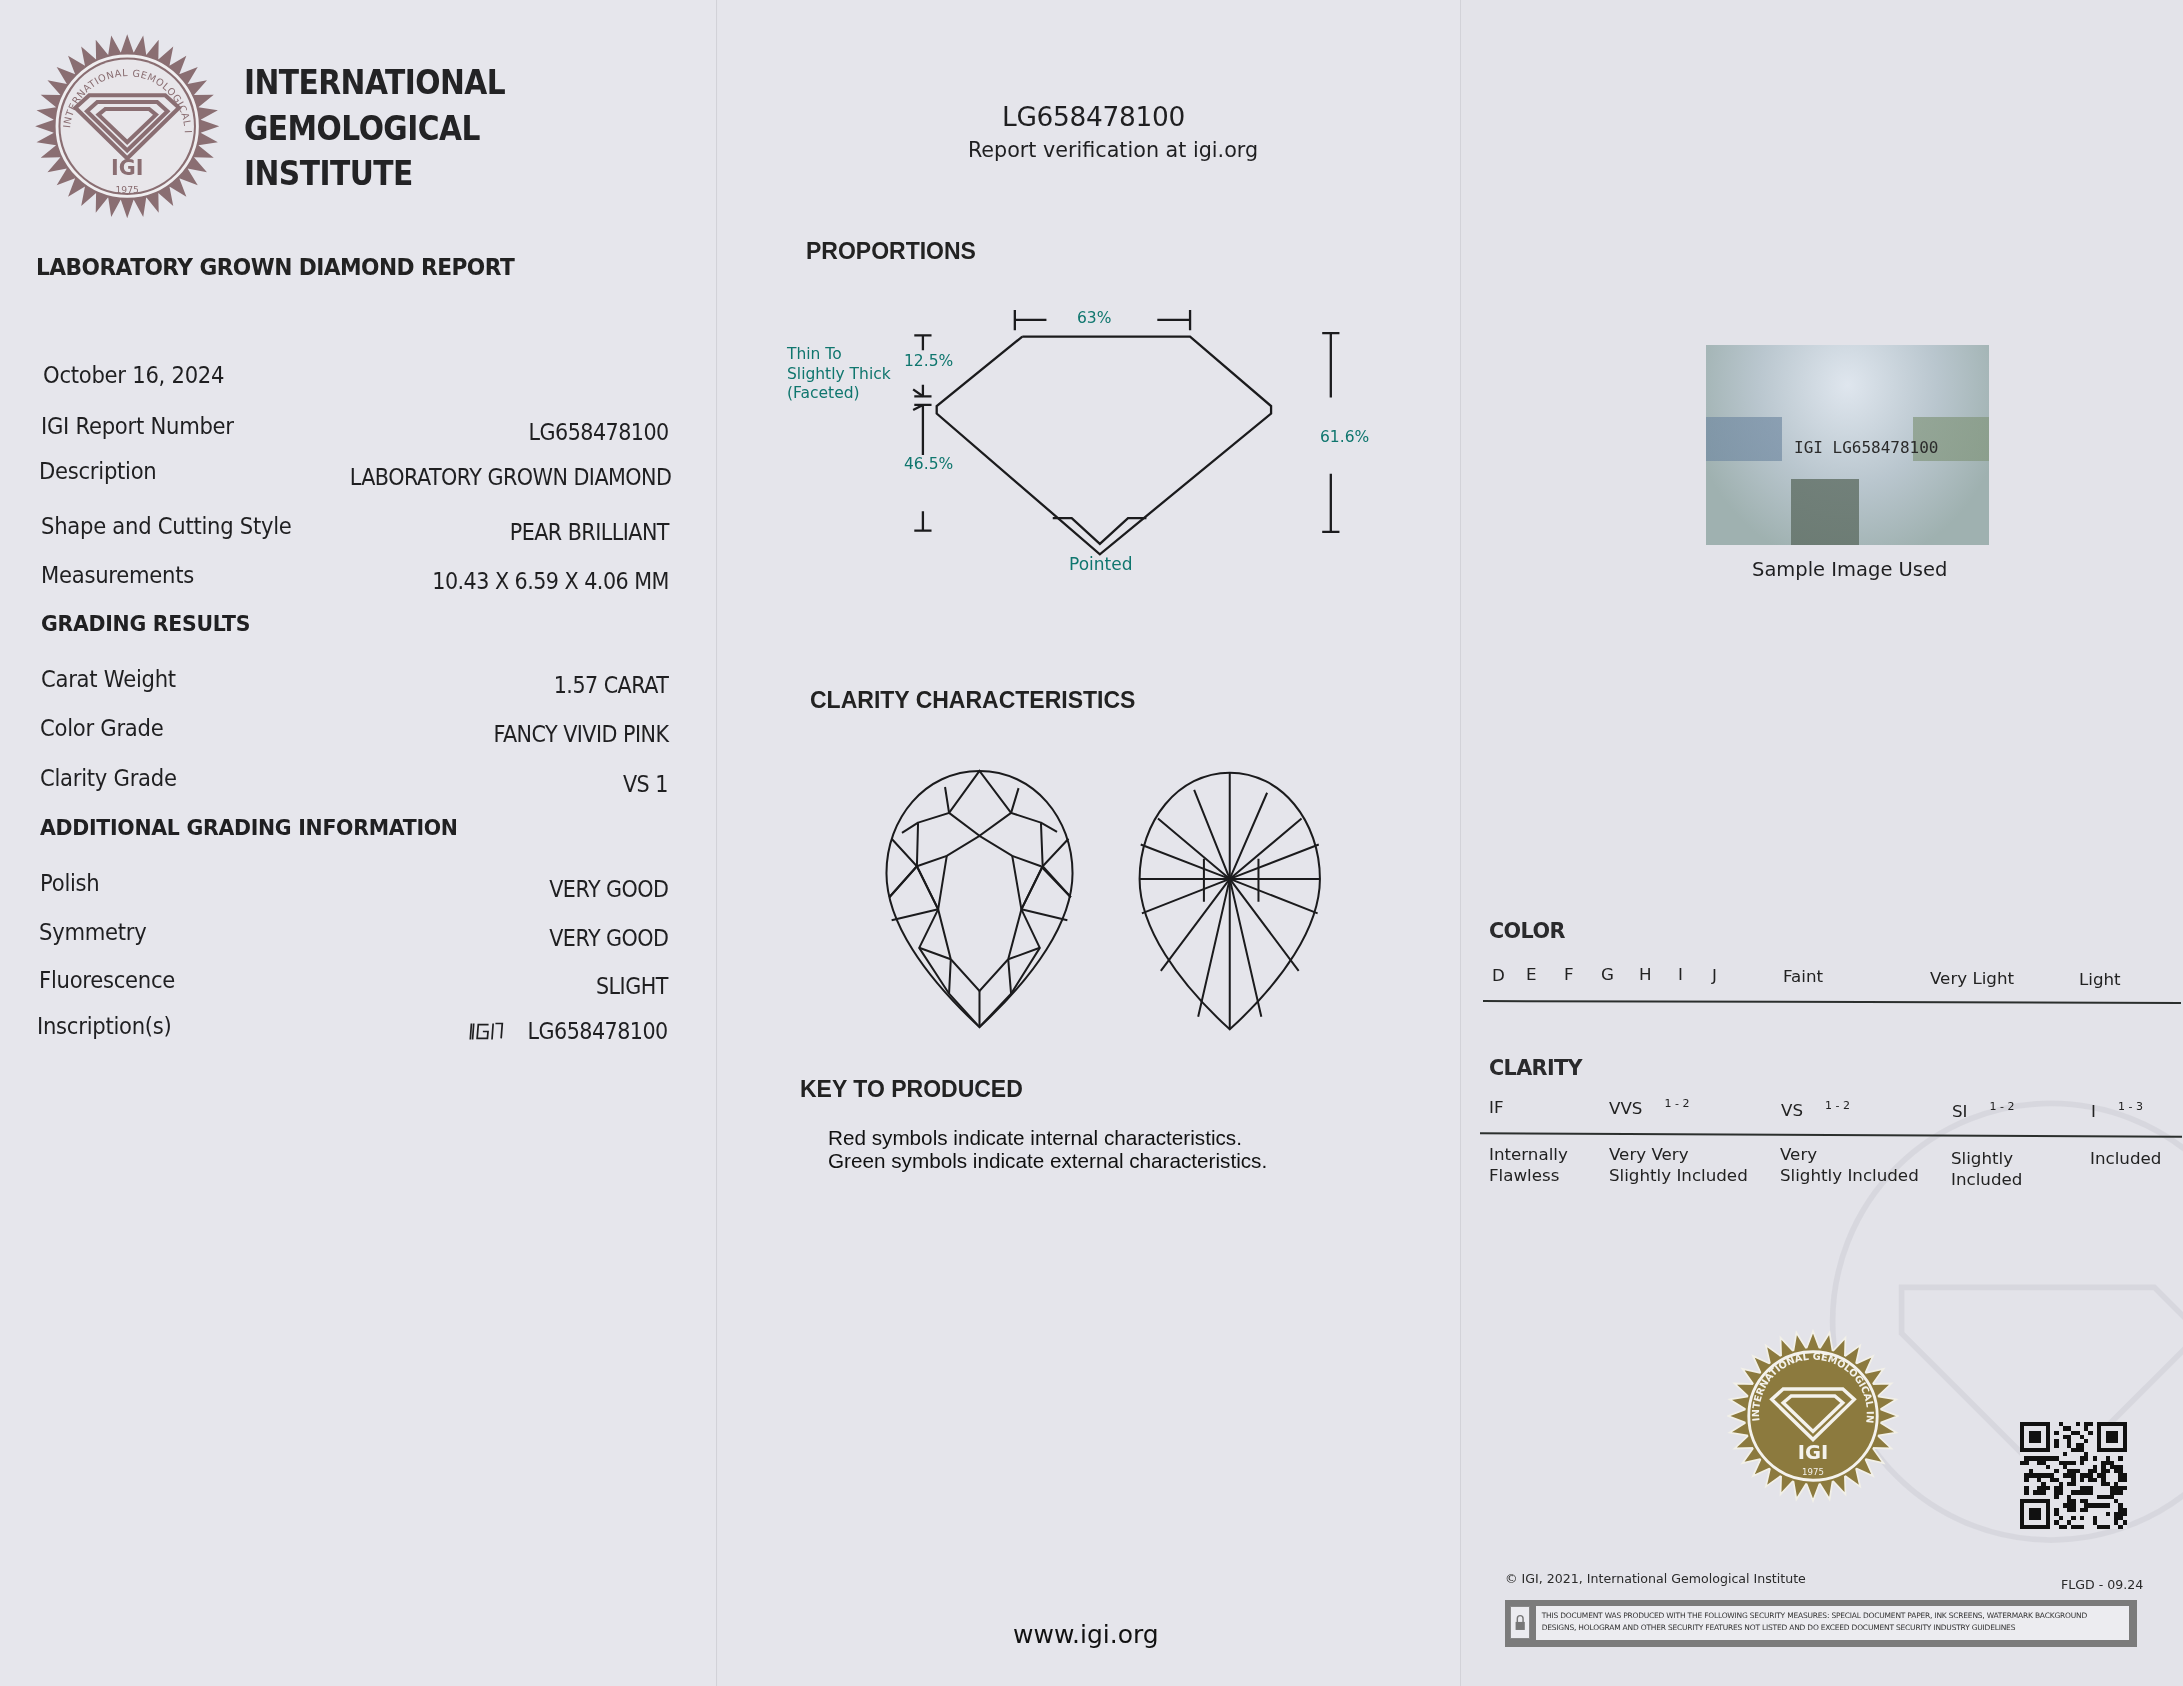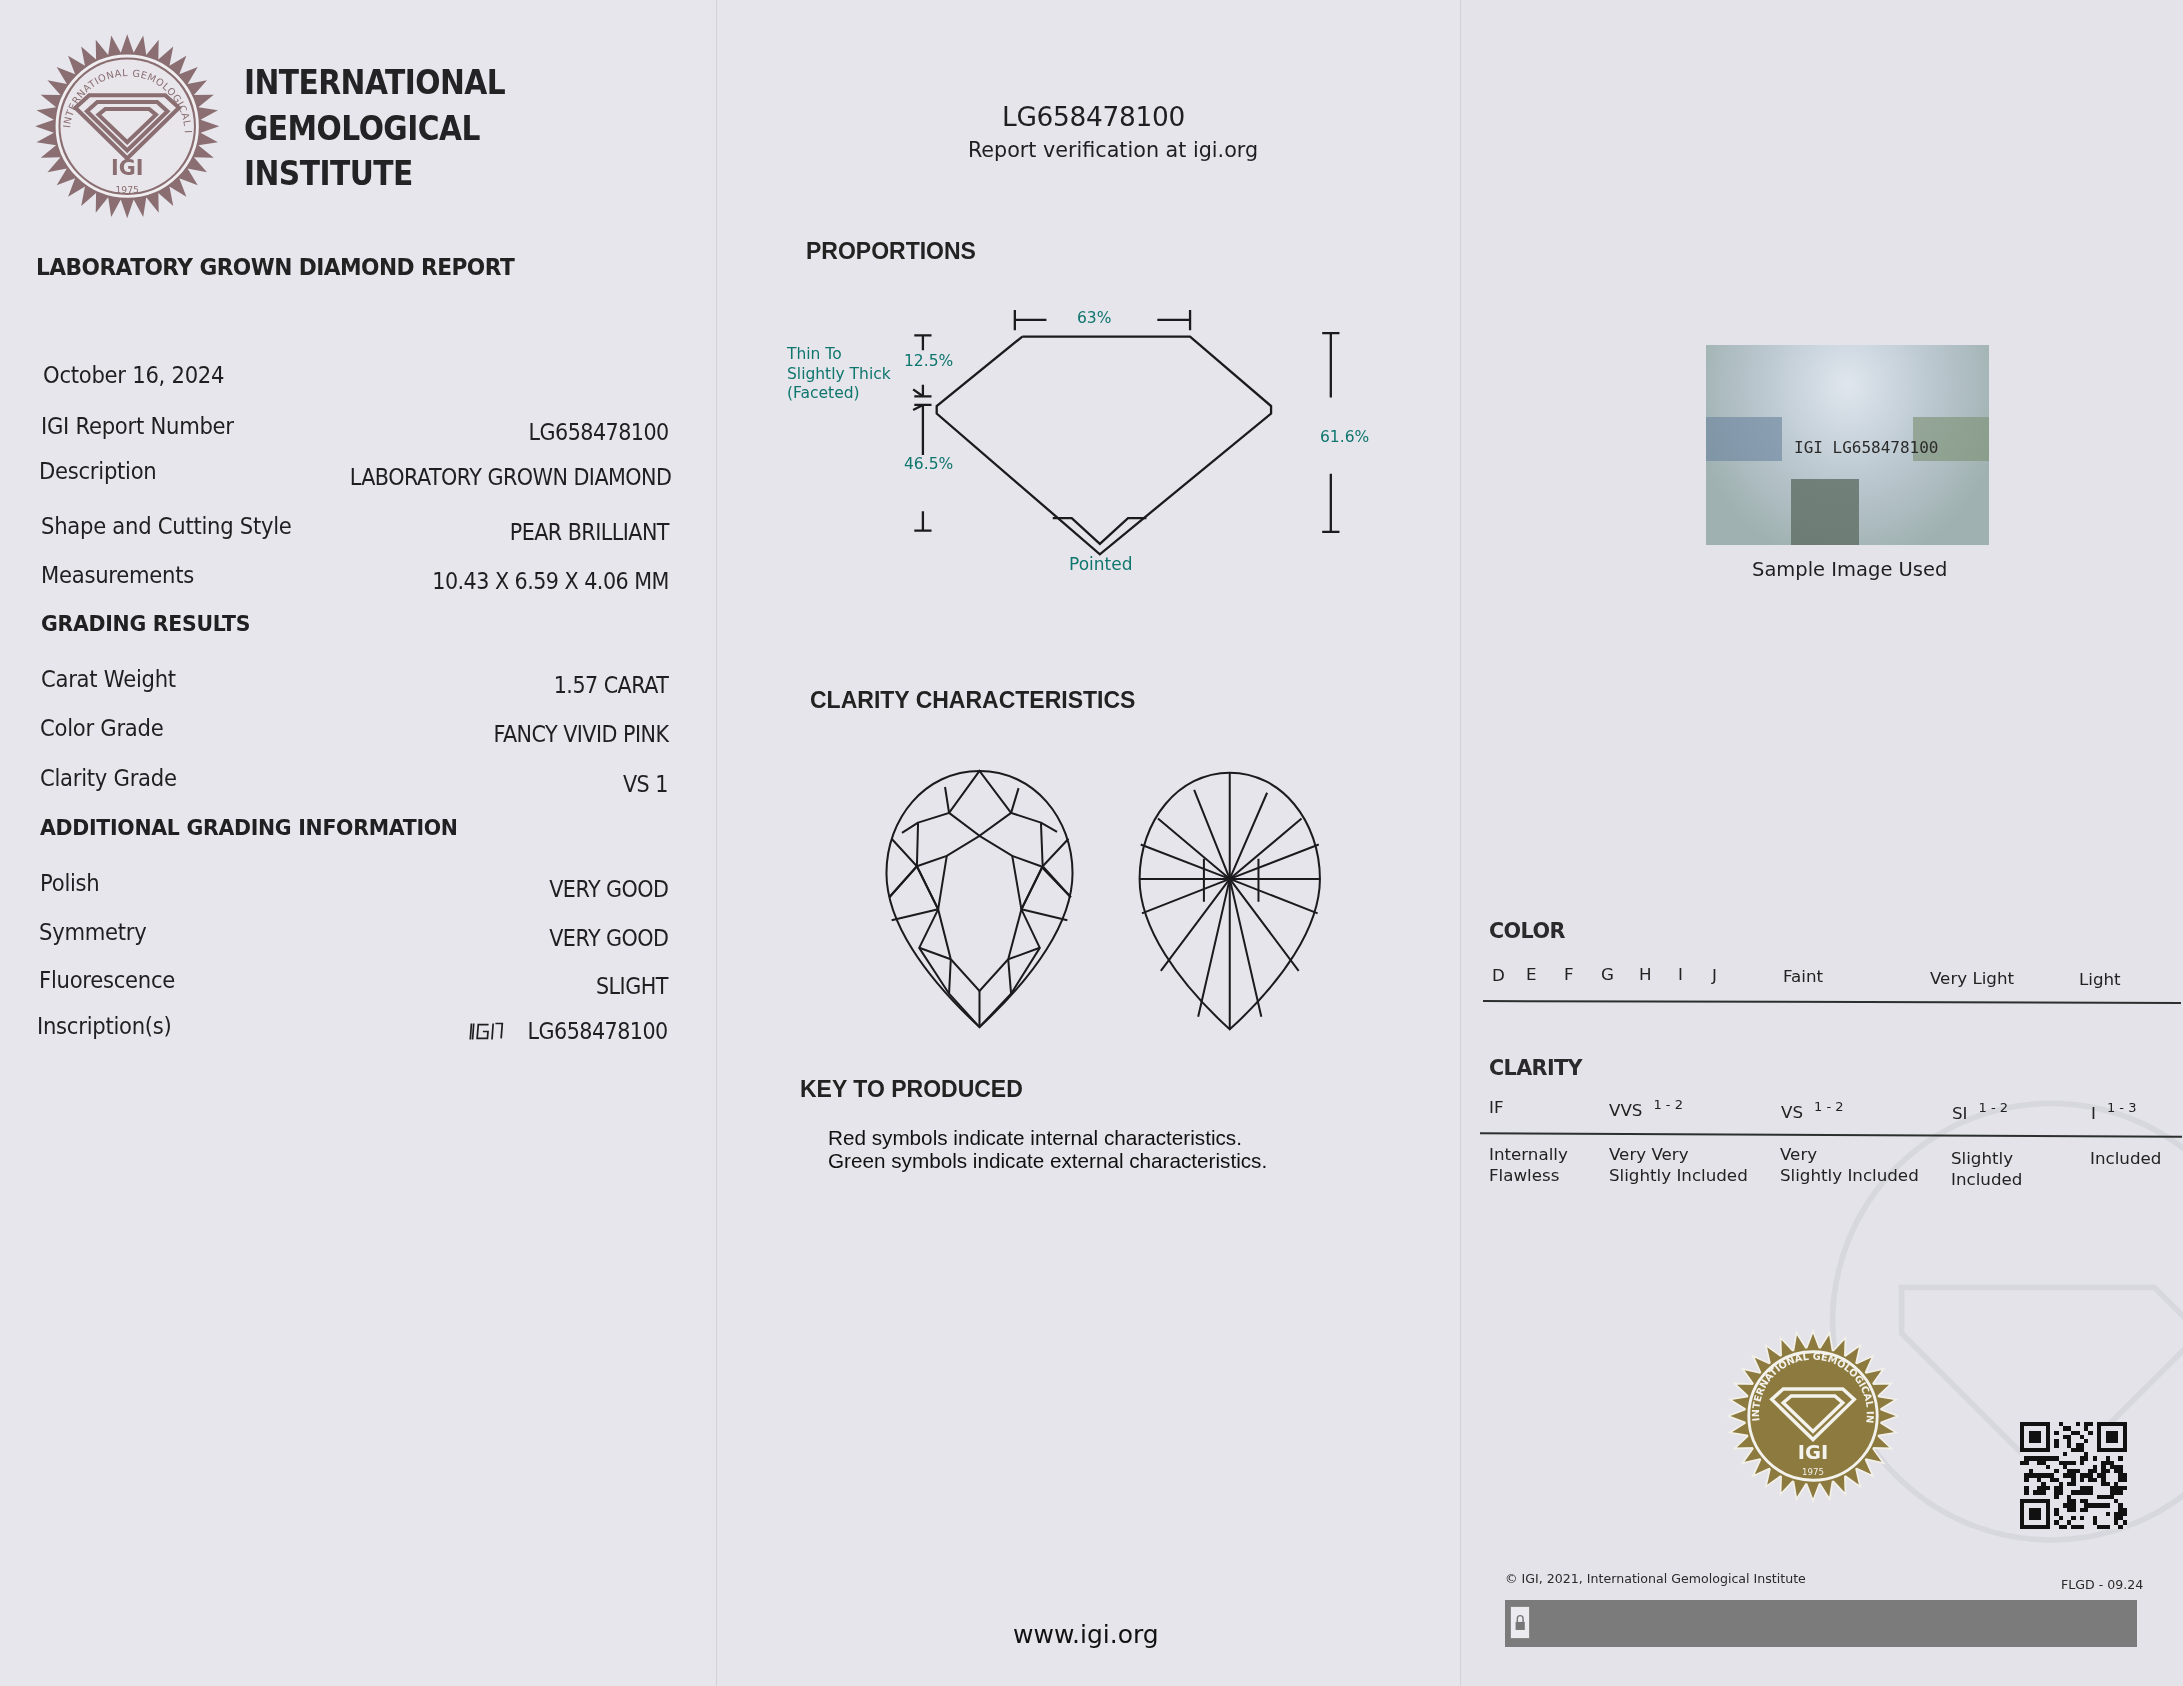--- a/index.html
+++ b/index.html
@@ -18,21 +18,21 @@
   .section-h { font-weight:bold; font-size:22px; color:#202022; letter-spacing:-0.3px; transform:scaleX(0.93); transform-origin:left; }
   .comments { font-size:22px; line-height:25px; color:#1f1f21; white-space:normal; width:632px; letter-spacing:-0.2px; }
   .mid-num { font-size:26.4px; color:#1f1f21; text-align:center; letter-spacing:-0.3px; }
   .mid-sub { font-size:20.7px; color:#1f1f21; text-align:center; }
   .mid-h { font-family:"Liberation Sans", sans-serif; font-weight:bold; font-size:23px; color:#222; }
   .diag-lbl { font-size:15.5px; color:#0f766e; }
   .key-text { font-family:"Liberation Sans", sans-serif; font-size:20.7px; line-height:23px; color:#111; }
   .web { font-size:25px; color:#111; }
   .scale-h { font-weight:bold; font-size:20.7px; color:#2a2a2c; letter-spacing:-0.6px; }
   .scale-item { font-size:16.7px; color:#222; }
-  .scale-sup { font-size:13px; vertical-align:super; margin-left:11px; }
+  .scale-sup { font-size:11px; vertical-align:super; margin-left:22px; }
   .scale-desc { font-size:16.7px; line-height:20.7px; color:#222; }
   .rule { position:absolute; height:2.3px; background:#2b2f2d; }
   .small-foot { font-size:12.6px; color:#2a2a2a; }
   .sec-box { position:absolute; left:1505px; top:1600px; width:632px; height:47px; background:#7b7b7b; }
   .sec-inner { position:absolute; left:31px; top:5.7px; right:8px; bottom:6.9px; background:#ececf0; font-size:7.5px; line-height:11.5px; padding:4.6px 5.7px; box-sizing:border-box; color:#333; white-space:normal; letter-spacing:-0.2px; }
   .sec-icon { position:absolute; left:4.6px; top:5.7px; width:20.7px; height:33px; background:#ececf0; border:1.1px solid #888; box-sizing:border-box; }
   .sample-img { position:absolute; left:1706px; top:345px; width:283px; height:200px;
     background:
       linear-gradient(90deg, rgba(110,135,160,0.65) 0 27%, transparent 27% 73%, rgba(130,150,125,0.7) 73% 100%) 0 46% / 100% 22% no-repeat,
       linear-gradient(90deg, transparent 0 30%, rgba(95,110,100,0.8) 30% 54%, transparent 54%) 0 100% / 100% 33% no-repeat,
@@ -474,14 +474,15 @@
 <div class="abs small-foot" style="left:1505px;top:1571px">© IGI, 2021, International Gemological Institute</div>
 <div class="abs small-foot" style="left:2061px;top:1577px">FLGD - 09.24</div>
 
 <div class="sec-box">
   <div class="sec-icon">
     <svg width="18.4" height="31" viewBox="0 0 32 54">
       <rect x="8" y="26" width="16" height="14" fill="#777"></rect>
       <path d="M11 26 V20 A5 5 0 0 1 21 20 V26" fill="none" stroke="#777" stroke-width="2.5"></path>
     </svg>
   </div>
+  <div class="sec-inner">THIS DOCUMENT WAS PRODUCED WITH THE FOLLOWING SECURITY MEASURES: SPECIAL DOCUMENT PAPER, INK SCREENS, WATERMARK BACKGROUND DESIGNS, HOLOGRAM AND OTHER SECURITY FEATURES NOT LISTED AND DO EXCEED DOCUMENT SECURITY INDUSTRY GUIDELINES</div>
 </div>
 
 
 </body></html>

